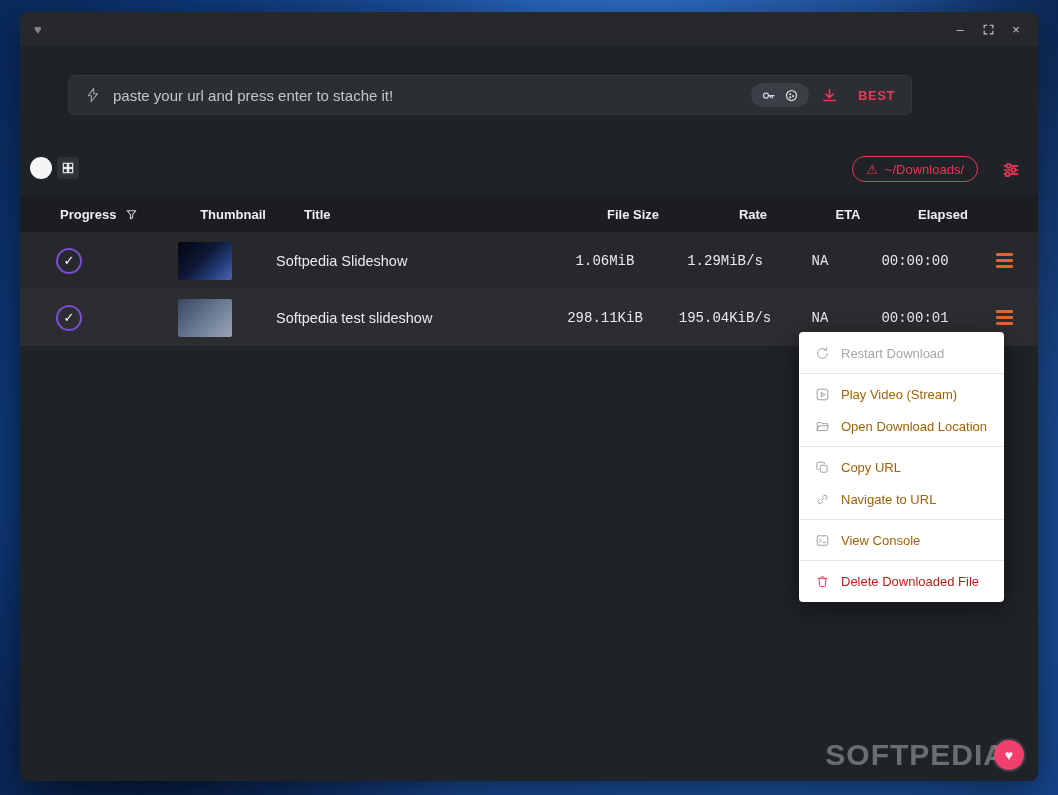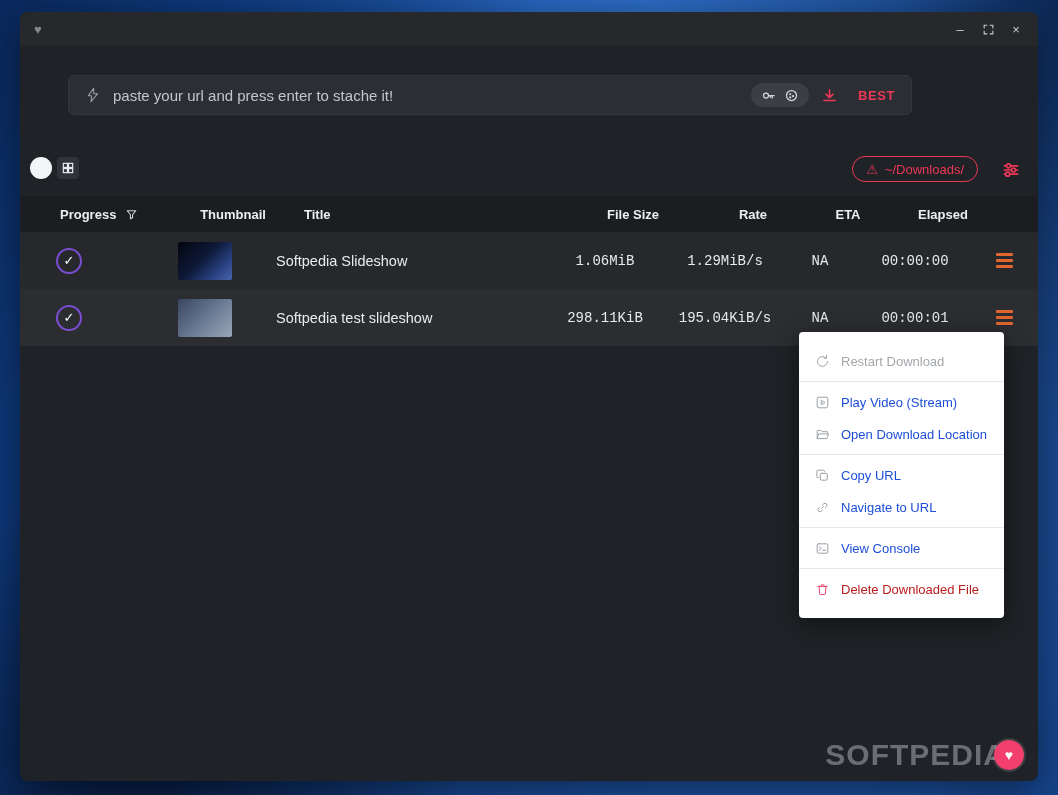--- a/index.html
+++ b/index.html
@@ -78,23 +78,23 @@
   .thumb-cell { display:flex; justify-content:center; }
   .thumb { width:54px; height:38px; border-radius:2px; }
   .thumb-1 { background:linear-gradient(135deg,#04060e 0%,#0e1838 45%,#27407f 75%,#4a65b0 100%); }
   .thumb-2 { background:linear-gradient(135deg,#39465f 0%,#687892 50%,#9aa6b8 100%); }
   .menu-cell { display:flex; justify-content:center; }
   .hamburger { display:flex; flex-direction:column; gap:3px; }
   .hamburger span { display:block; width:17px; height:3px; border-radius:1px; background:#e0652e; }
 
   
   .context-menu { position:absolute; top:320px; right:34px; width:205px; background:#ffffff;
-    border-radius:4px; box-shadow:0 6px 26px rgba(0,0,0,.45); padding:13px 0; z-index:20; }
+    border-radius:4px; box-shadow:0 6px 26px rgba(0,0,0,.45); padding:5px 0; z-index:20; }
   .menu-item { height:32px; display:flex; align-items:center; gap:11px; padding:0 16px;
-    font-size:13px; color:#1d4ed8; white-space:nowrap; }
+    font-size:13px; color:#a16207; white-space:nowrap; }
   .menu-item.disabled { color:#a3a7ab; }
   .menu-item.danger { color:#b91c1c; }
   .menu-divider { height:1px; background:#e6e8ea; margin:4px 0; }
   .mi-icon { display:flex; align-items:center; }
 
   
   .watermark { position:absolute; right:14px; bottom:9px; display:flex; align-items:center; z-index:5; }
   .wm-text { color:rgba(198,204,211,.45); font-size:30px; font-weight:700; letter-spacing:1px; }
   .wm-logo { width:30px; height:30px; border-radius:50%; background:#f23f6e; margin-left:-12px;
     display:flex; align-items:center; justify-content:center; color:#ffffff; font-size:14px;

